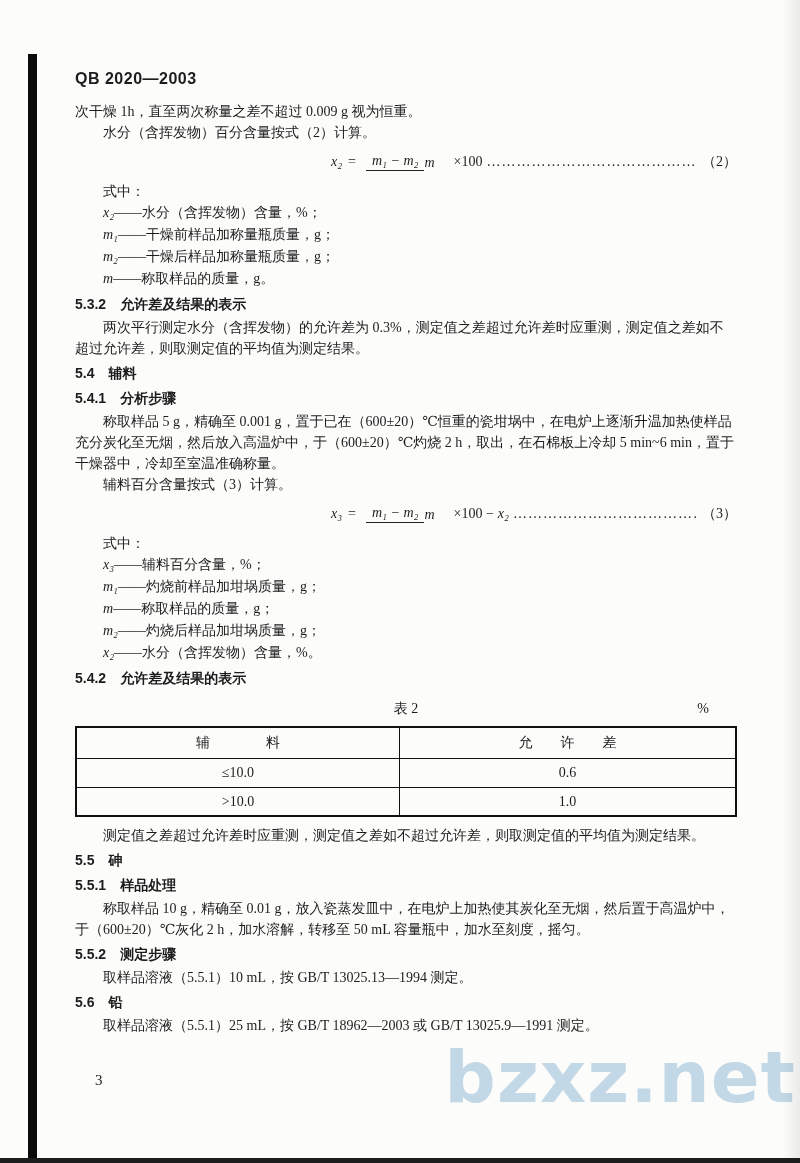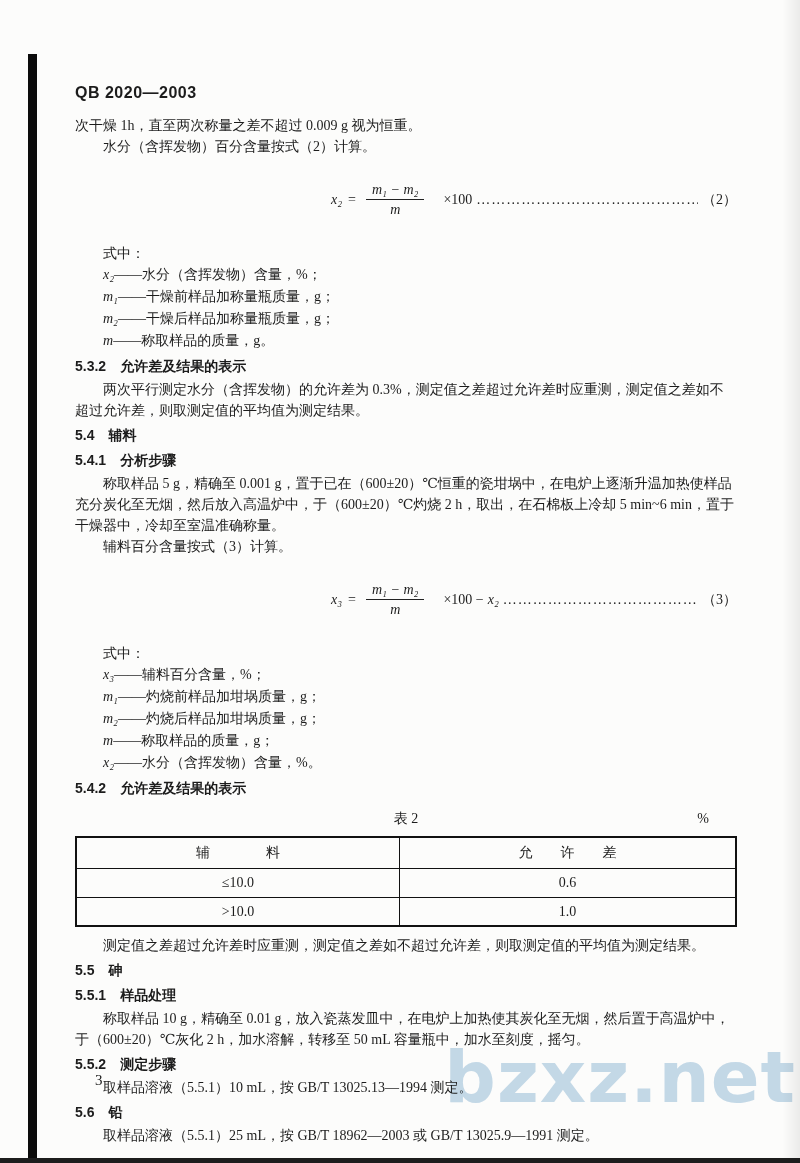--- a/index.html
+++ b/index.html
@@ -22,21 +22,21 @@
   .watermark {
     position:absolute; right:4px; bottom:44px;
     font-family:"DejaVu Sans","Liberation Sans",sans-serif;
     font-weight:bold; font-size:72px; letter-spacing:1px;
     color:rgba(148,185,214,0.55); z-index:0; white-space:nowrap;
   }
 
   .page-num { position:absolute; left:95px; top:1072px; font-size:15px; z-index:1; }
 
   .page {
-    position:absolute; left:75px; top:82px; width:662px;
+    position:absolute; left:75px; top:68px; width:662px;
     font-size:14px; line-height:21px; z-index:1;
   }
 
   .doc-code {
     font-family:"Liberation Sans","DejaVu Sans",sans-serif;
     font-weight:bold; font-size:16px; margin-bottom:12px; letter-spacing:0.5px;
   }
 
   .p      { text-indent:0; margin:0; }
   .p.ind  { text-indent:2em; }
@@ -48,21 +48,21 @@
     font-weight:bold; font-size:14px; margin:4px 0 2px; line-height:21px;
   }
 
   .var { font-style:italic; font-family:"Liberation Serif","DejaVu Serif",serif; }
 
   .formula {
     display:flex; align-items:center; margin:8px 0 9px; padding-left:256px;
     font-size:14px; white-space:nowrap;
   }
   .formula .eq { margin:0 6px; }
-  .frac { display:inline-flex; flex-direction:column; align-items:center; line-height:17px; margin:16px 4px; }
+  .frac { display:inline-flex; flex-direction:row; align-items:center; line-height:17px; margin:0 4px; }
   .frac .num { border-bottom:1px solid #222; padding:0 6px 1px; }
   .frac .den { padding-top:1px; }
   .suffix { margin-left:15px; }
   .extra  { margin-left:4px; }
   .dots { flex:1; overflow:hidden; white-space:nowrap; margin:0 4px; letter-spacing:1px; color:#222; }
   .flabel { white-space:nowrap; }
 
   .tbl-caption { position:relative; text-align:center; margin:9px 0 7px; }
   .tbl-caption .unit { position:absolute; right:28px; top:0; }
 
@@ -127,22 +127,22 @@
     <span class="suffix">×100 −</span>
     <span class="extra var">x₂</span>
     <span class="dots">…………………………………………………………</span>
     <span class="flabel">（3）</span>
   </div>
 
   <p class="where">式中：</p>
 
   <p class="def"><span class="var">x₃</span><span>——辅料百分含量，%；</span></p>
   <p class="def"><span class="var">m₁</span><span>——灼烧前样品加坩埚质量，g；</span></p>
+  <p class="def"><span class="var">m</span><span>——称取样品的质量，g；</span></p>
   <p class="def"><span class="var">m₂</span><span>——灼烧后样品加坩埚质量，g；</span></p>
-  <p class="def"><span class="var">m</span><span>——称取样品的质量，g；</span></p>
   <p class="def"><span class="var">x₂</span><span>——水分（含挥发物）含量，%。</span></p>
 
   <h3 class="h">5.4.2　允许差及结果的表示</h3>
 
   <div class="tbl-caption">
     <span>表 2</span>
     <span class="unit">%</span>
   </div>
 
   <table class="t2">

